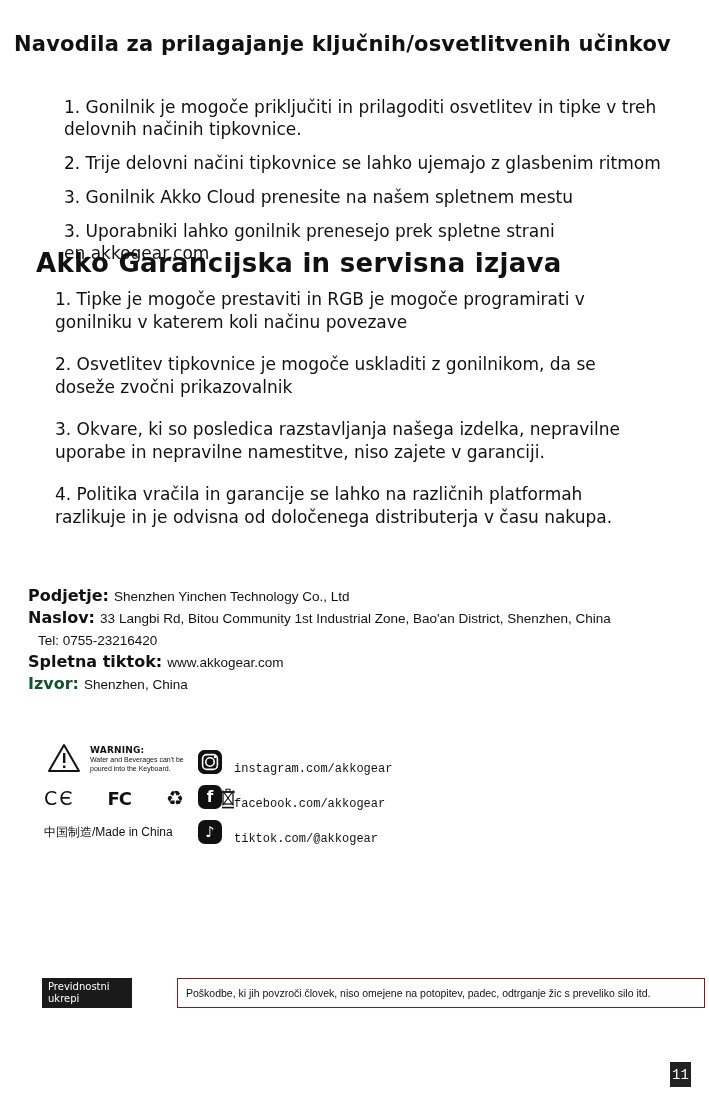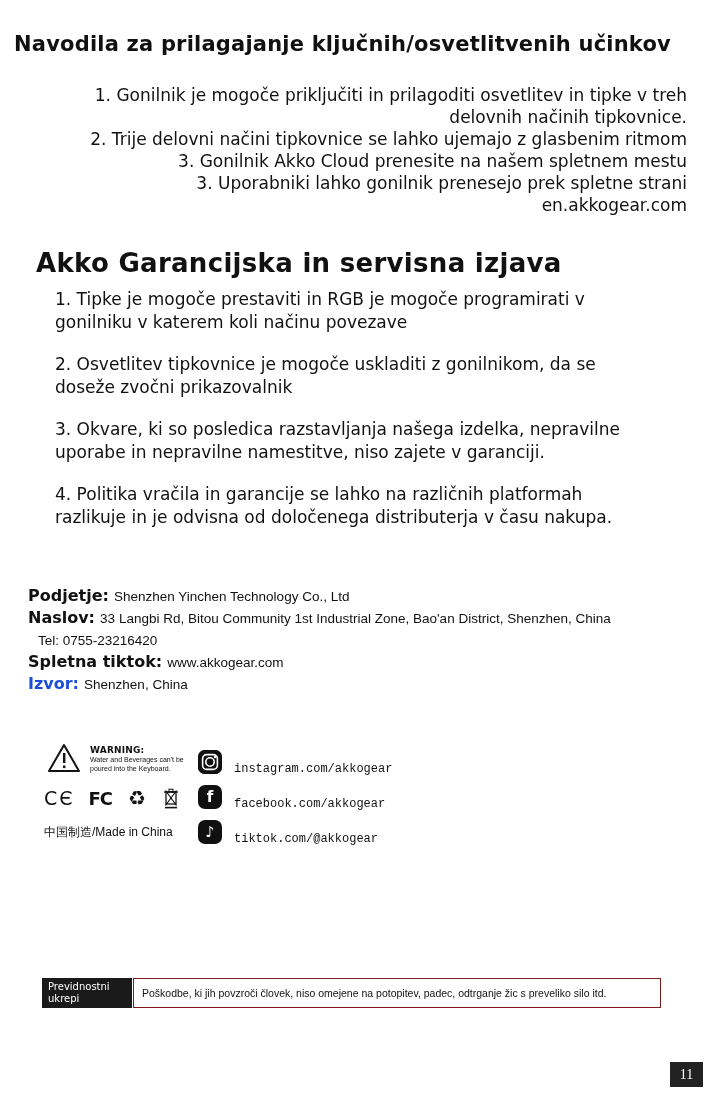--- a/index.html
+++ b/index.html
@@ -25,21 +25,21 @@
   }
 
   .intro {
     position: absolute;
     left: 52px;
     top: 84px;
     width: 635px;
     font-size: 17px;
     line-height: 22px;
   }
-  .intro p { margin: 0; text-align: right; }
+  .intro p { margin: 12px; }
 
   .warranty-title {
     position: absolute;
     left: 36px;
     top: 248px;
     font-size: 26px;
     font-weight: bold;
     letter-spacing: 0.3px;
     white-space: nowrap;
   }
@@ -50,32 +50,32 @@
     top: 288px;
     width: 600px;
     font-size: 17px;
     line-height: 23px;
   }
   .warranty p { margin-bottom: 19px; }
 
   .company { position: absolute; left: 28px; top: 586px; }
   .company .row { height: 22px; white-space: nowrap; }
   .company .lbl { font-size: 16px; font-weight: bold; }
-  .company .lbl-gray { font-size: 16px; font-weight: bold; color: #1d4ed8; }
+  .company .lbl-gray { font-size: 16px; font-weight: bold; color: #14532d; }
   .company .val { font-size: 13.5px; font-family: "Liberation Sans", sans-serif; }
   .company .indent { padding-left: 10px; }
 
   
   .warn-block { position: absolute; left: 46px; top: 742px; display: flex; align-items: flex-start; }
   .warn-text { margin-left: 8px; padding-top: 3px; }
   .warn-title { font-size: 9px; font-weight: bold; letter-spacing: 0.2px; }
   .warn-body { font-size: 7px; line-height: 9px; width: 115px; font-family: "Liberation Sans", sans-serif; }
 
   
-  .certs { position: absolute; left: 44px; top: 786px; display: flex; align-items: center; }
+  .certs { position: absolute; left: 44px; top: 786px; display: flex; align-items: center; gap: 19px; }
   .cert-ce { font-size: 19px; letter-spacing: 2px; }
   .cert-fcc { font-size: 18px; font-weight: bold; margin-left: 14px; letter-spacing: -1px; }
   .cert-recycle { font-size: 20px; margin-left: 16px; }
   .cert-weee { margin-left: 16px; display: inline-flex; }
 
   .made-in {
     position: absolute;
     left: 44px;
     top: 824px;
     font-size: 12px;
@@ -91,21 +91,21 @@
     border-radius: 7px;
     color: #fff;
     display: flex; align-items: center; justify-content: center;
     font-size: 15px; font-weight: bold;
     flex: 0 0 24px;
   }
   .social-icon svg { display: block; }
   .social-label { margin-left: 12px; font-size: 12px; font-family: Liberation Mono, monospace; margin-top: 14px; }
 
   
-  .precaution { position: absolute; left: 42px; top: 978px; display: flex; }
+  .precaution { position: absolute; left: 42px; top: 978px; display: flex; gap: 44px; }
   .prec-label {
     width: 90px; height: 30px;
     background: #1a1a1a; color: #fff;
     font-size: 10px; line-height: 12px;
     padding: 3px 6px;
   }
   .prec-box {
     width: 528px; height: 30px;
     border: 1px solid #7f1d1d;
     margin-left: 1px;
@@ -113,26 +113,26 @@
     padding-left: 8px;
     font-size: 10.5px;
     font-family: "Liberation Sans", sans-serif;
     white-space: nowrap;
     overflow: hidden;
   }
 
   .page-num {
     position: absolute;
     left: 670px; top: 1062px;
-    width: 33px; height: 25px;
+    width: 21px; height: 25px;
     background: #222;
     color: #fff;
     display: flex; align-items: center; justify-content: center;
     font-size: 14px;
-    font-family: Liberation Serif, serif;
+    font-family: Liberation Mono, monospace;
   }
 </style>
 </head>
 <body>
 
 <div class="page">
 
   <h1 class="title">Navodila za prilagajanje ključnih/osvetlitvenih učinkov</h1>
 
   <div class="intro">

